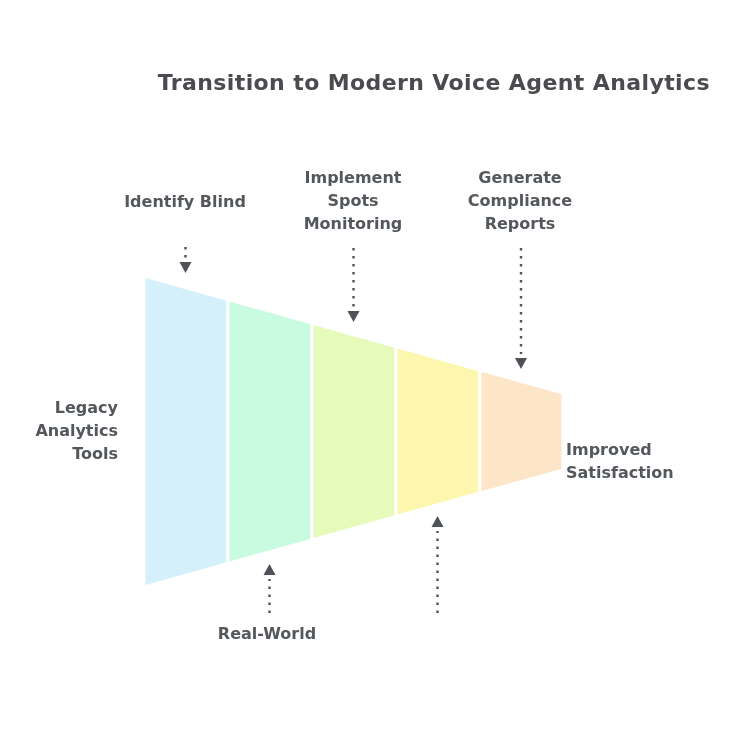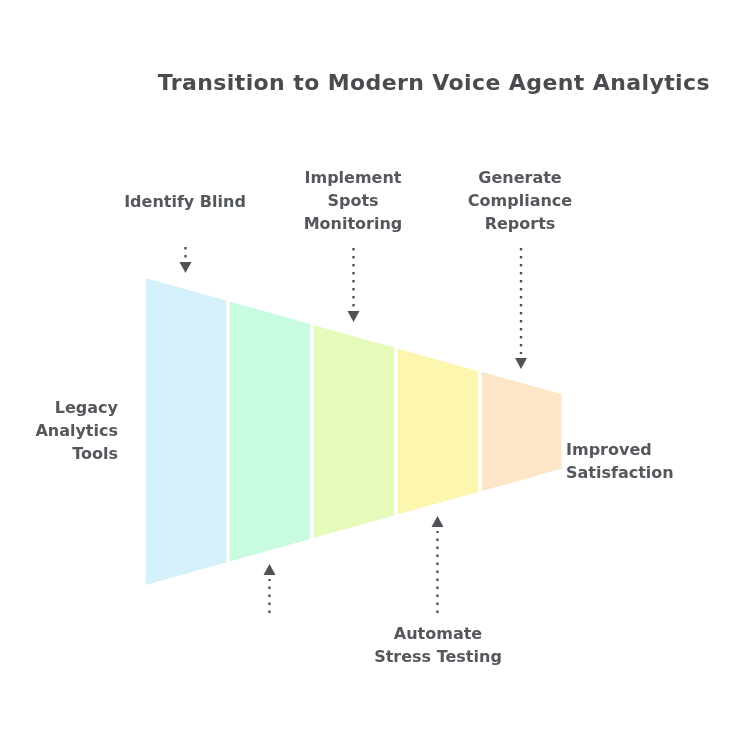--- a/index.html
+++ b/index.html
@@ -105,24 +105,21 @@
     <span>Spots</span>
     <span>Monitoring</span>
   </div>
   <div class="label center" style="left:420px; top:166px; width:200px;">
     <span>Generate</span>
     <span>Compliance</span>
     <span>Reports</span>
   </div>
 
   <div class="label center" style="left:167px; top:622px; width:200px;">
-  </div>
-  <div class="label center" style="left:338px; top:622px; width:200px;">
-    <span>Automate</span>
-    <span>Stress Testing</span>
+    <span>Real-World</span>
   </div>
 
   <div class="label right" style="left:8px; top:396px; width:110px;">
     <span>Legacy</span>
     <span>Analytics</span>
     <span>Tools</span>
   </div>
 
   <div class="label left" style="left:566px; top:396px; width:130px;margin-top:42px;">
     <span>Improved</span>

